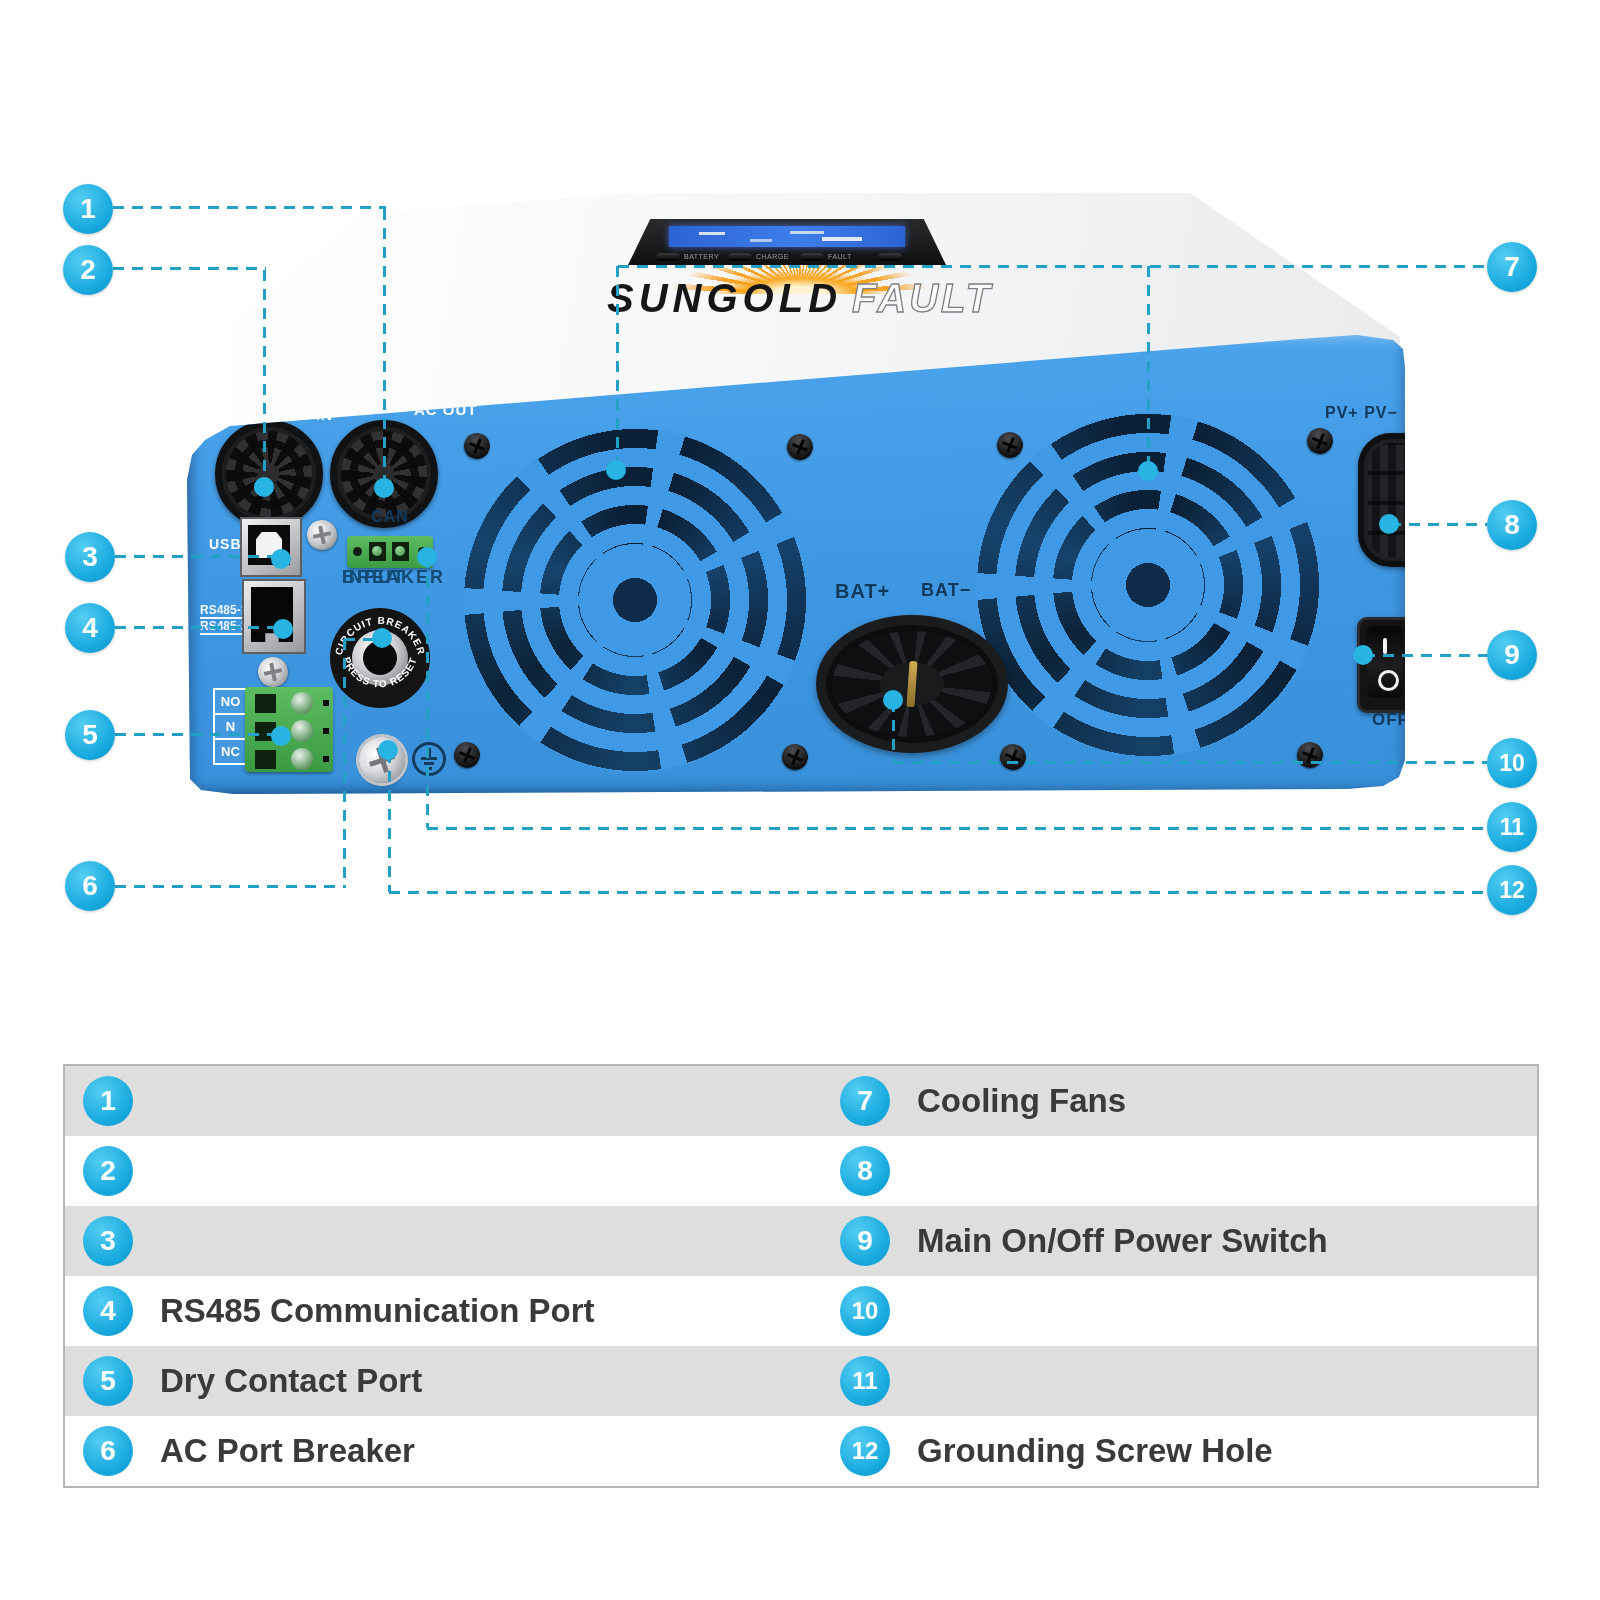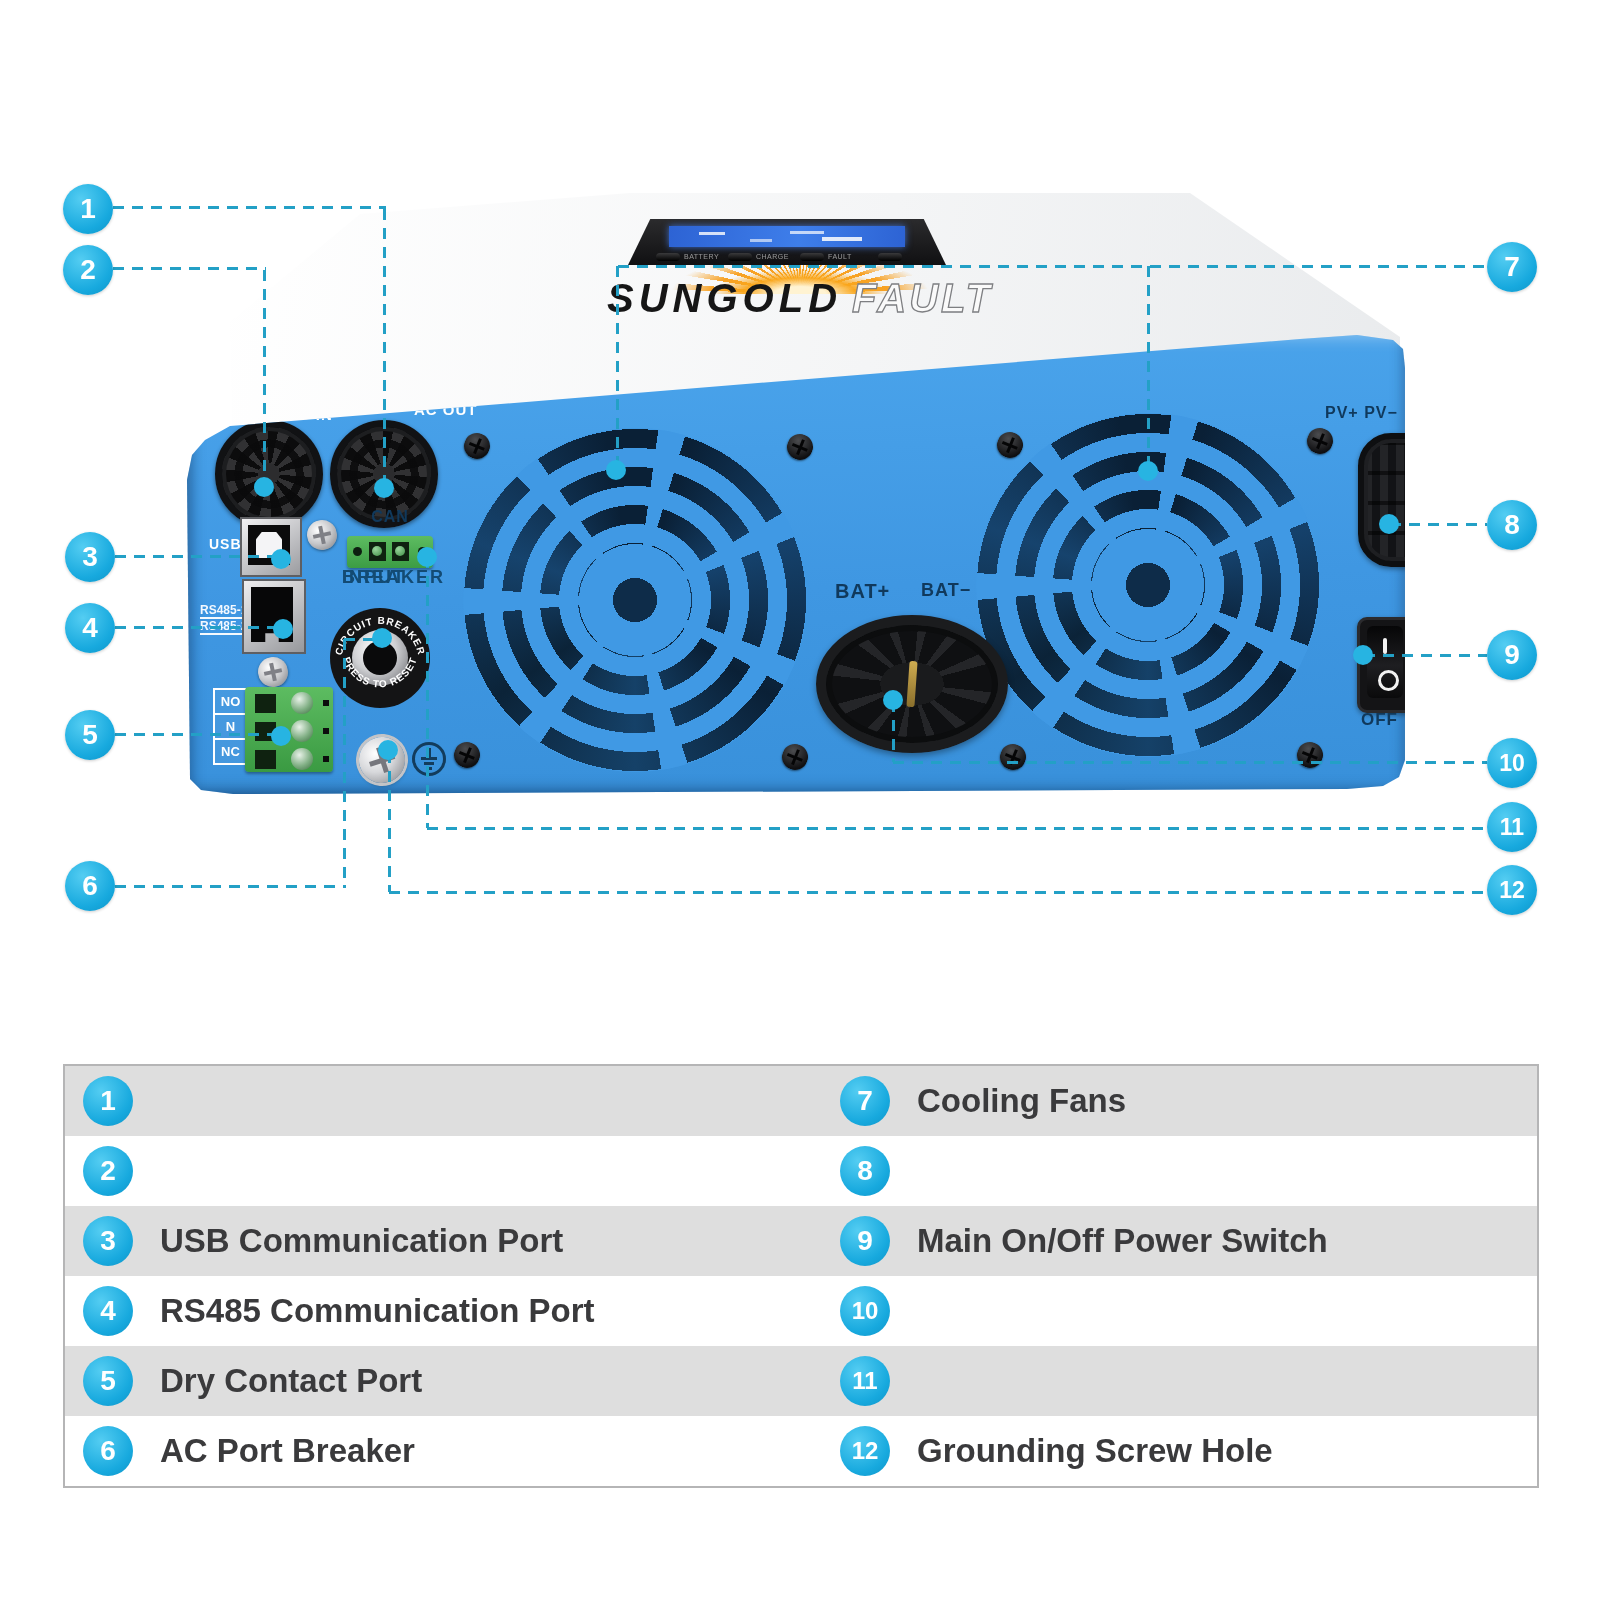--- a/index.html
+++ b/index.html
@@ -290,21 +290,21 @@
     <span class="nlabel" style="left:1140px;top:74px;font-size:16px;letter-spacing:1px;">PV+ PV−</span>
     <div class="pvterm"></div>
 
     <span class="nlabel" style="left:1228px;top:258px;width:40px;text-align:center;font-size:17px;letter-spacing:1px;">ON</span>
     <div class="rocker">
       <div class="rockin">
         <div class="ri"></div>
         <div class="ro"></div>
       </div>
     </div>
-    <span class="nlabel" style="left:1176px;top:380px;width:48px;text-align:left;font-size:17px;letter-spacing:1px;">OFF</span>
+    <span class="nlabel" style="left:1176px;top:380px;width:48px;text-align:right;font-size:17px;letter-spacing:1px;">OFF</span>
 
     <div class="scrB" style="left:279px;top:103px;"></div>
     <div class="scrB" style="left:602px;top:104px;"></div>
     <div class="scrB" style="left:812px;top:102px;"></div>
     <div class="scrB" style="left:1122px;top:98px;"></div>
     <div class="scrB" style="left:269px;top:412px;"></div>
     <div class="scrB" style="left:597px;top:414px;"></div>
     <div class="scrB" style="left:815px;top:414px;"></div>
     <div class="scrB" style="left:1112px;top:412px;"></div>
   </div>
@@ -372,21 +372,20 @@
       <div class="lcell c1">
           <span class="lnum">2</span>
         </div>
       <div class="lcell c2">
           <span class="lnum">8</span>
         </div>
     </div>
     <div class="lrow">
       <div class="lcell c1">
           <span class="lnum">3</span>
-          <span class="llab">USB Communication Port</span>
         </div>
       <div class="lcell c2">
           <span class="lnum">9</span>
           <span class="llab">Main On/Off Power Switch</span>
         </div>
     </div>
     <div class="lrow">
       <div class="lcell c1">
           <span class="lnum">4</span>
           <span class="llab">RS485 Communication Port</span>

